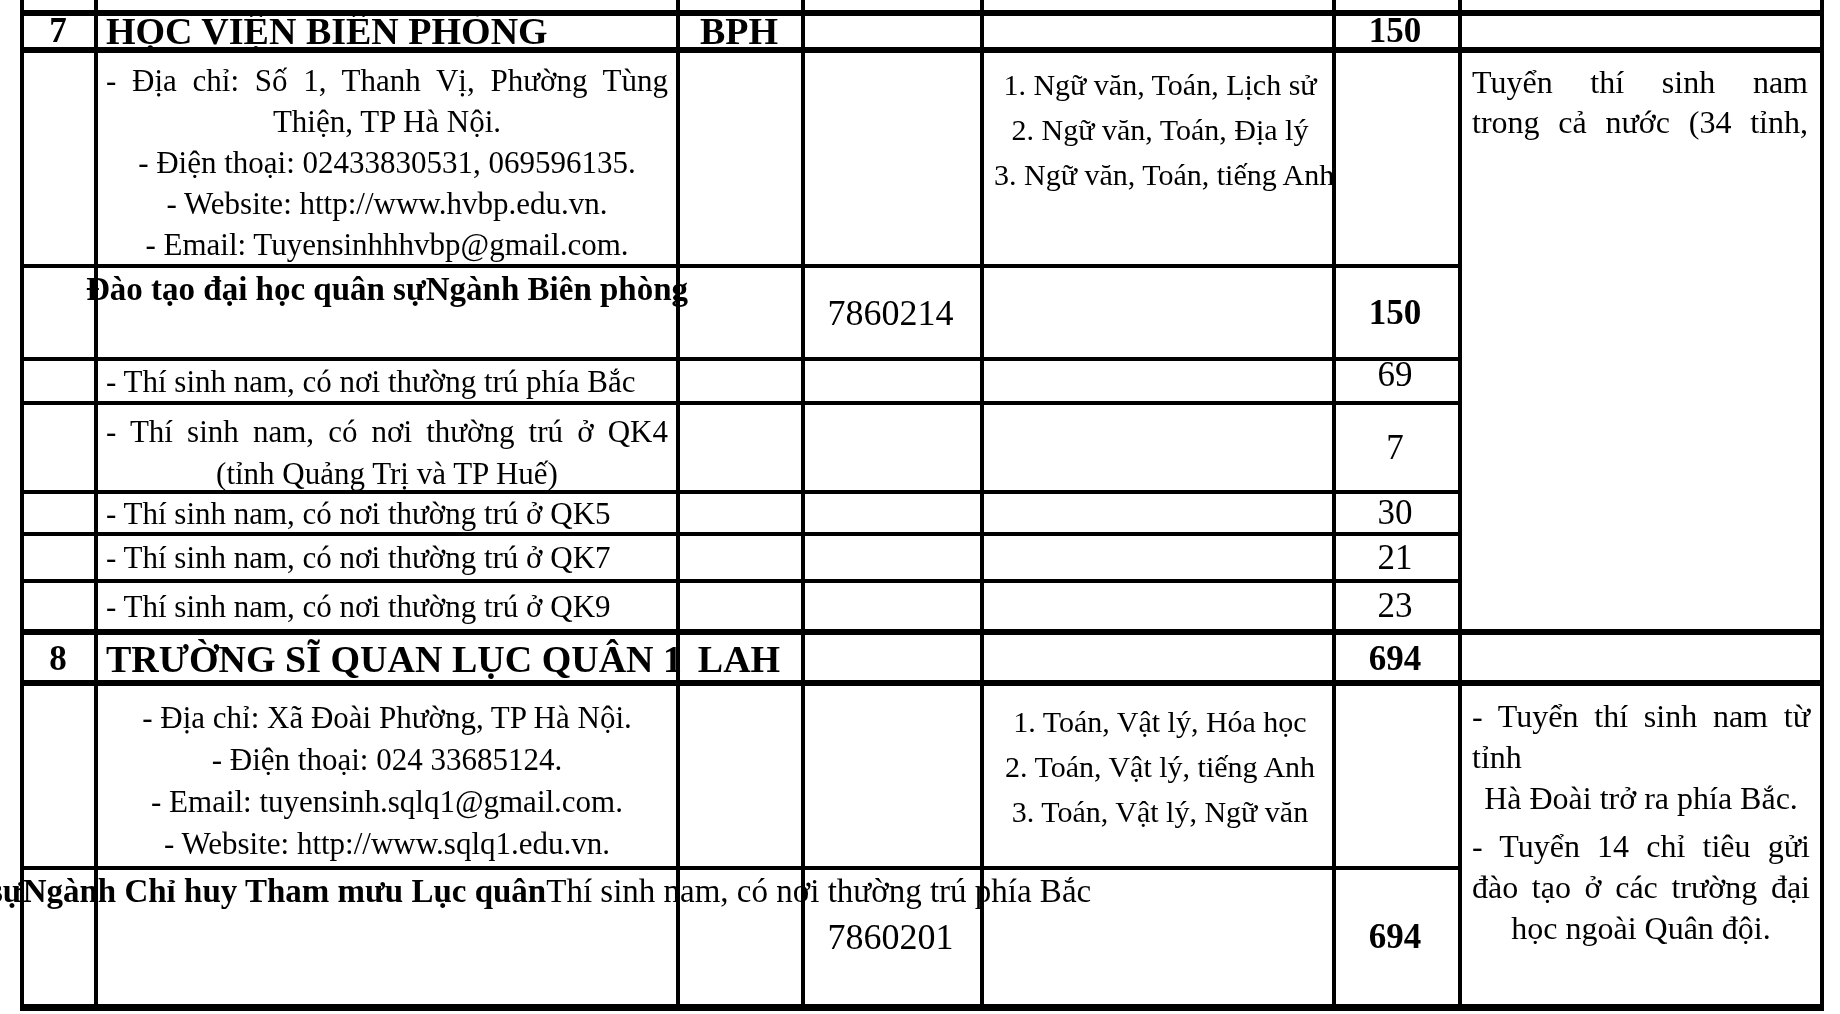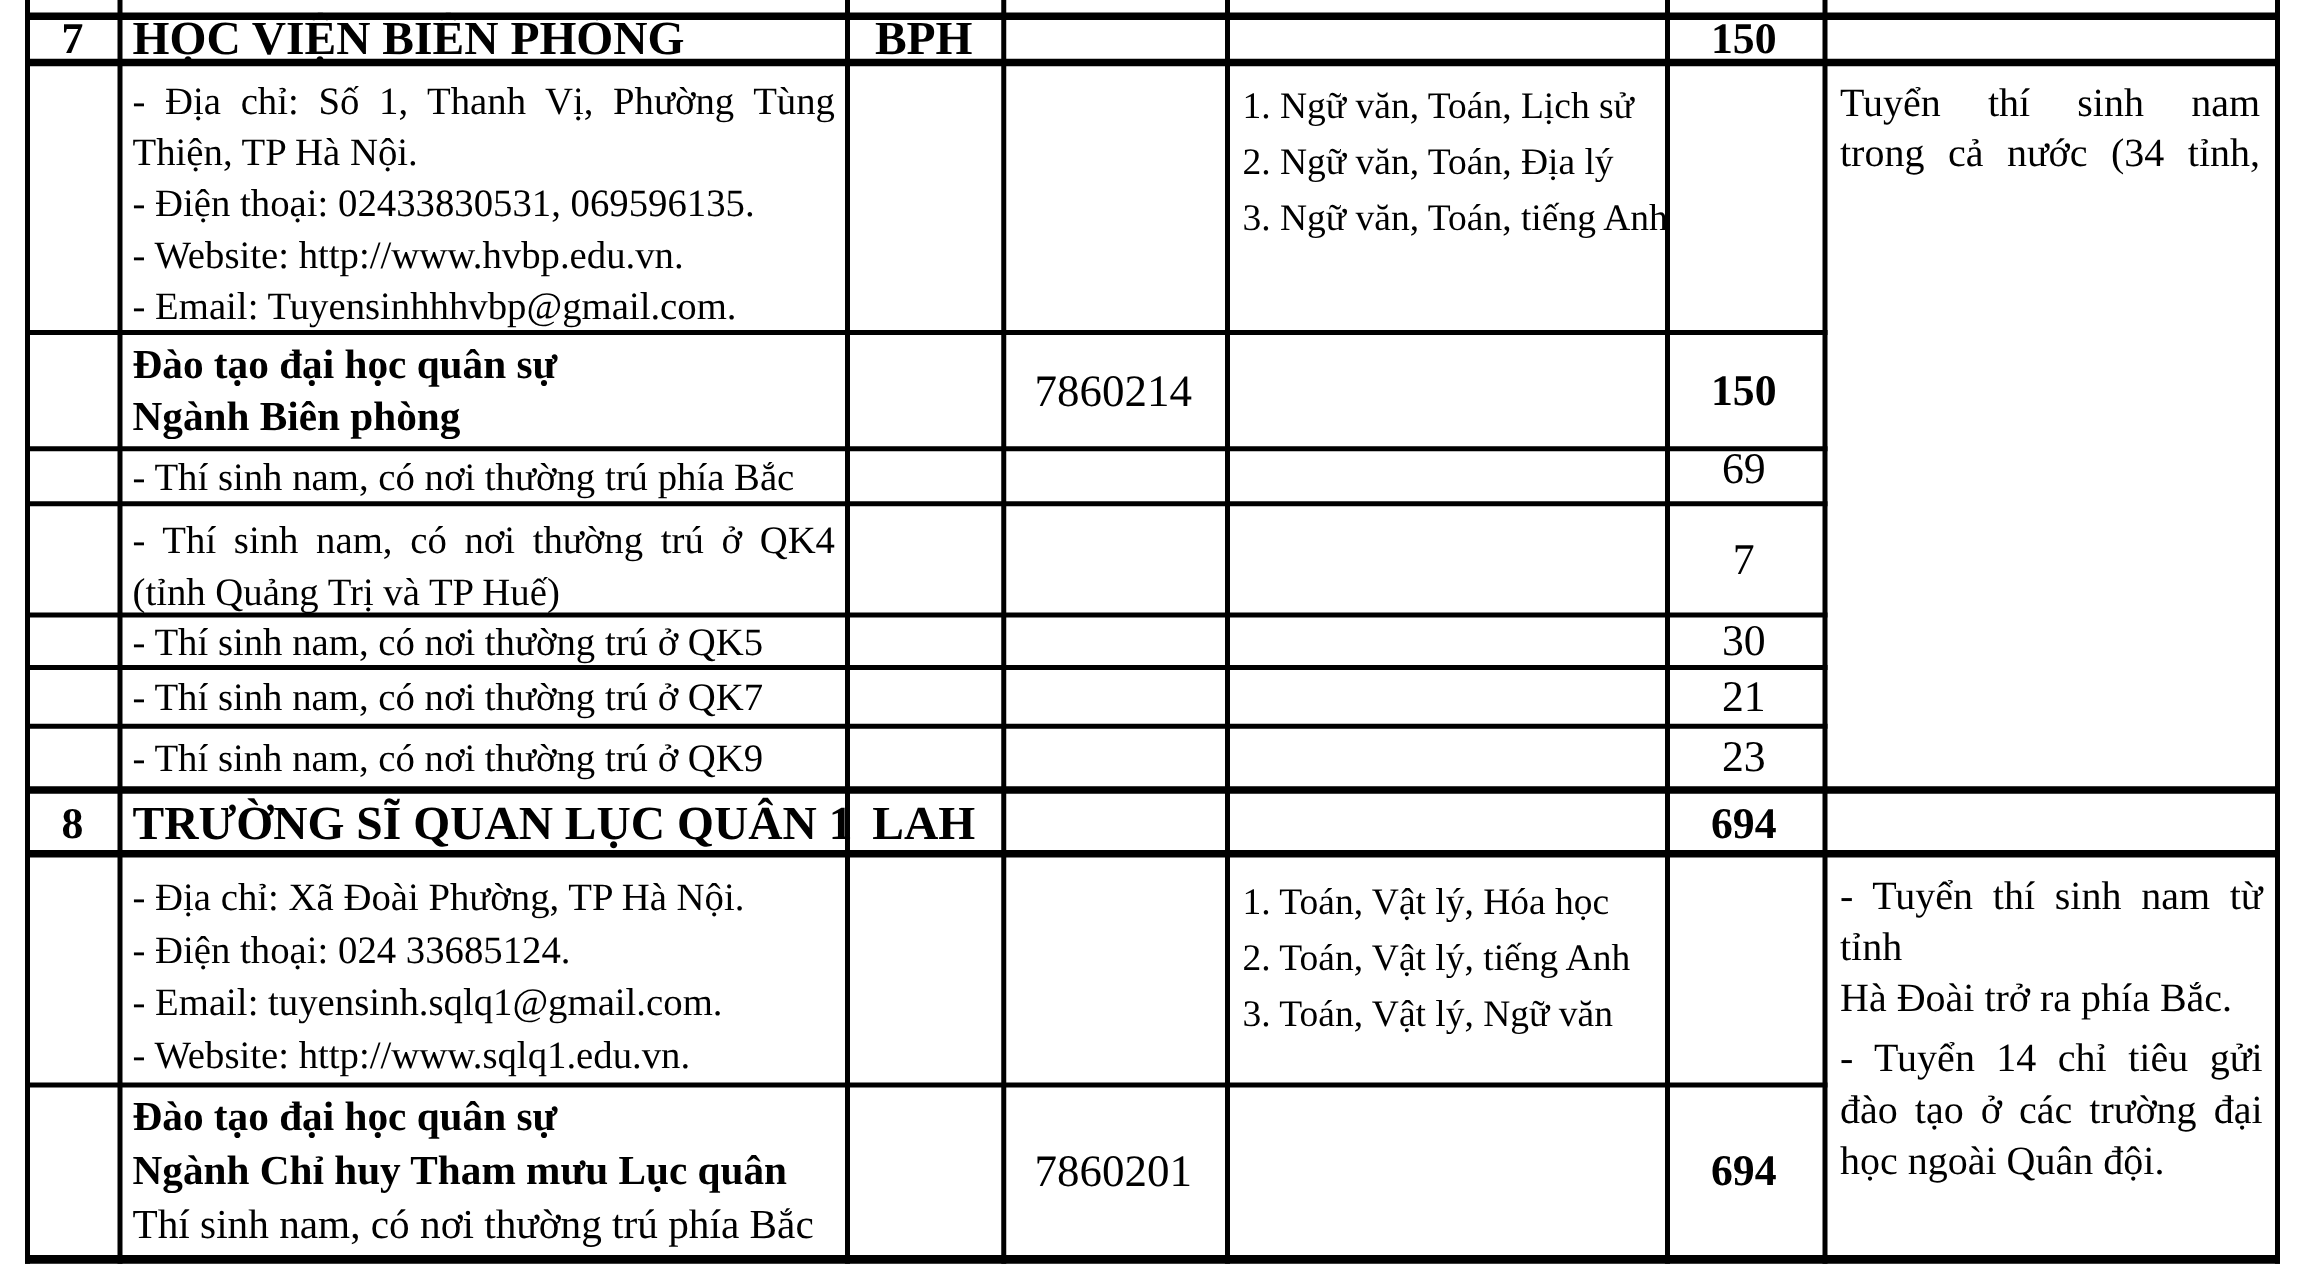--- a/index.html
+++ b/index.html
@@ -16,34 +16,34 @@
   .vl { position: absolute; top: 0; width: 4px; height: 1011px; background: #000; }
   .hl { position: absolute; left: 20px; height: 4px; background: #000; }
   .hl.full  { width: 1804px; }
   .hl.part  { width: 1442px; }
   .hl.thick { height: 6px; }
   .hl.bottom{ height: 7px; }
   
   .cell { position: absolute; }
   .fc  { display: flex; align-items: center; }
   .fcc { display: flex; align-items: center; justify-content: center; }
-  .col { display: flex; flex-direction: column; justify-content: center; }
+  .col { display: flex; flex-direction: row; justify-content: center; }
   .b   { font-weight: bold; }
   .hdr { font-size: 38px; font-weight: bold; white-space: nowrap; }
   .stt { font-size: 35px; font-weight: bold; }
   .body31 { font-size: 31px; line-height: 41px; }
   .body31b{ font-size: 31px; line-height: 42px; }
   .combo  { font-size: 30px; line-height: 45px; }
   .note   { font-size: 32px; line-height: 40px; }
   .note2  { font-size: 32px; line-height: 41px; }
   .prog   { font-size: 33px; line-height: 42px; }
   .prog2  { font-size: 33px; line-height: 43px; }
   .num    { font-size: 35px; }
   .mcode  { font-size: 36px; }
-  .nw { white-space: nowrap; }
+  .nw { white-space: nowrap; text-align: center; }
   .j  { text-align: justify; text-align-last: justify; }
   .gap { margin-top: 7px; }
 </style>
 </head>
 <body>
 
 <div id="page">
 
   <div class="vl" style="left:20px"></div>
   <div class="vl" style="left:94px"></div>

